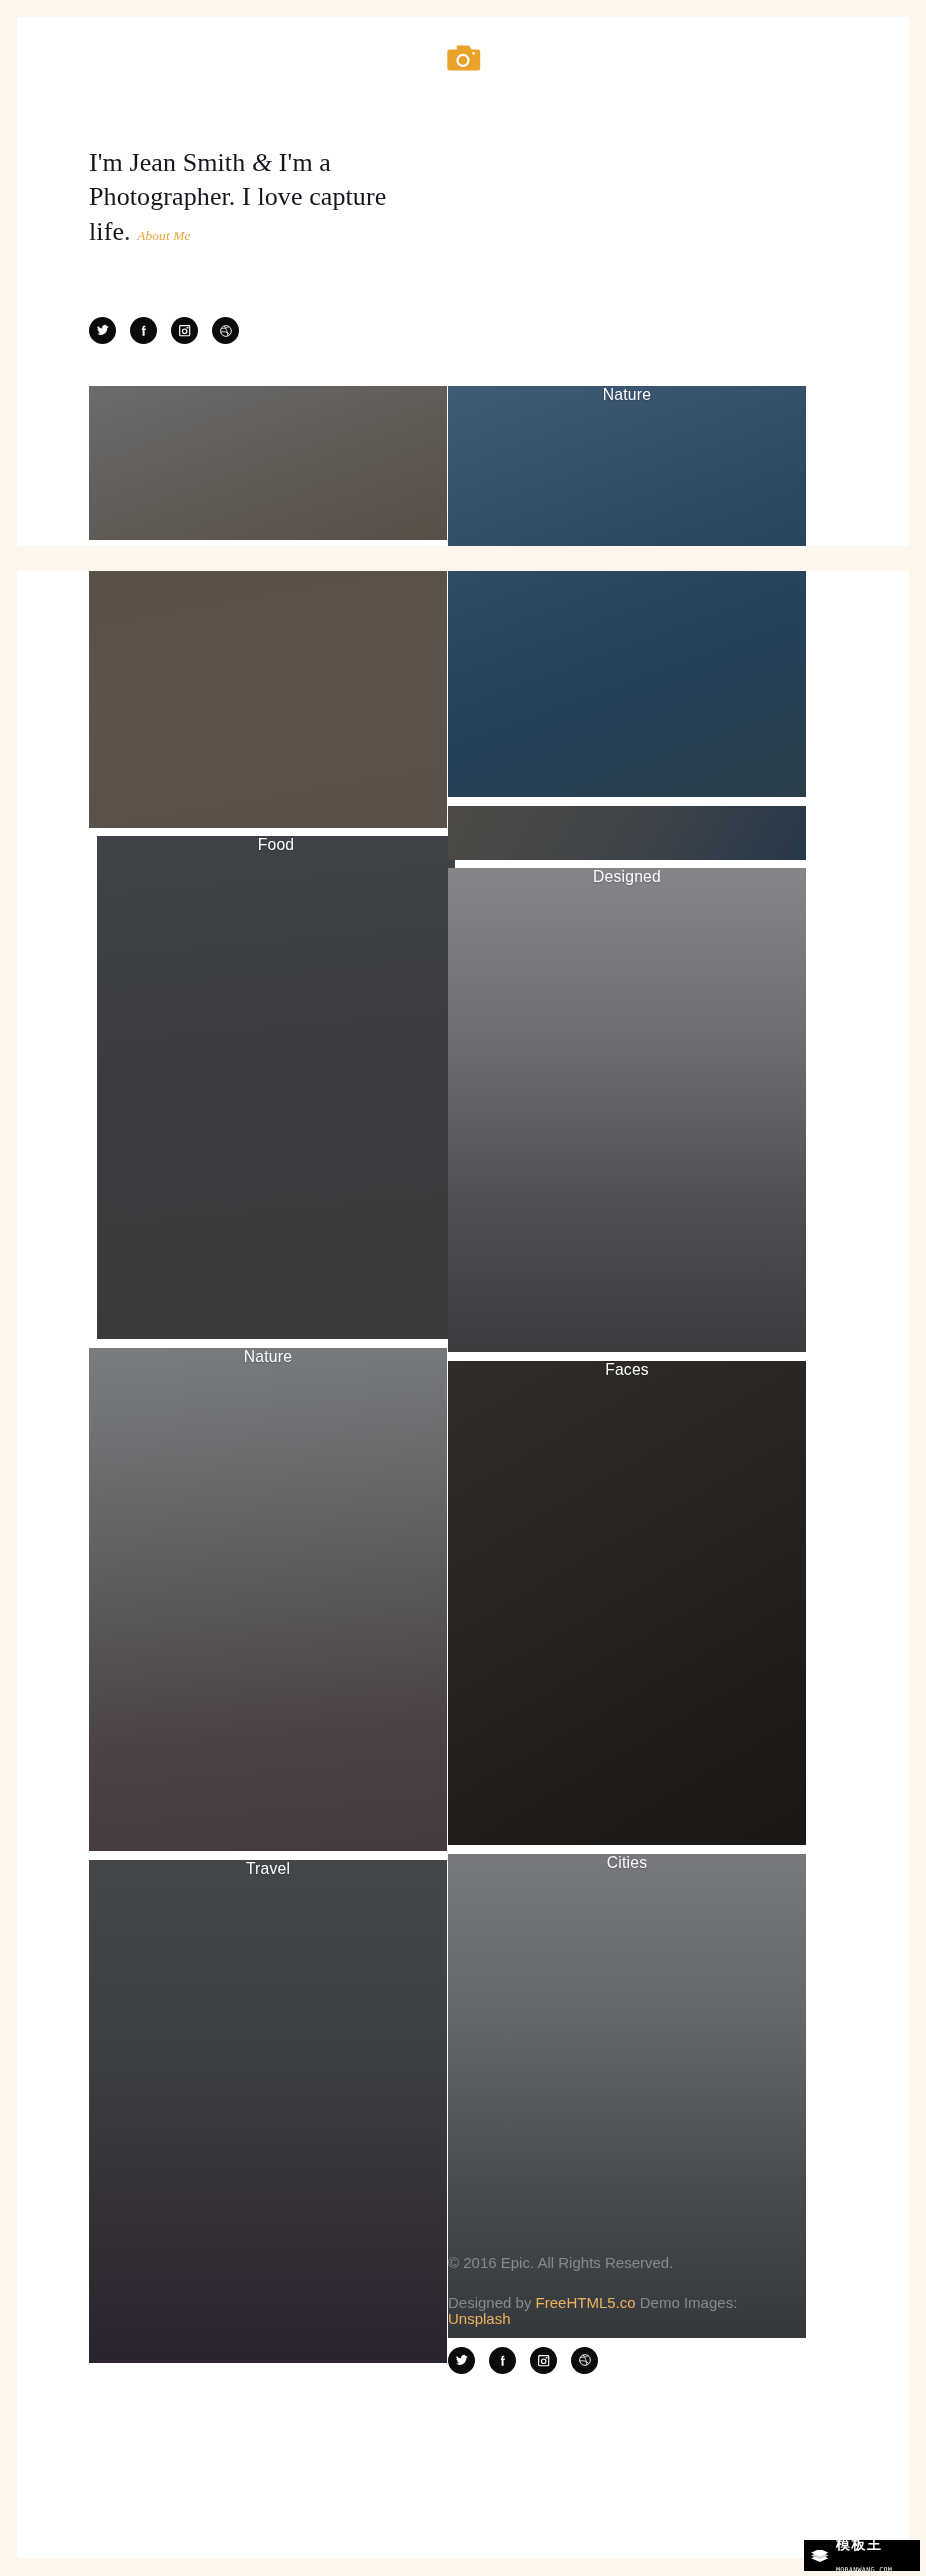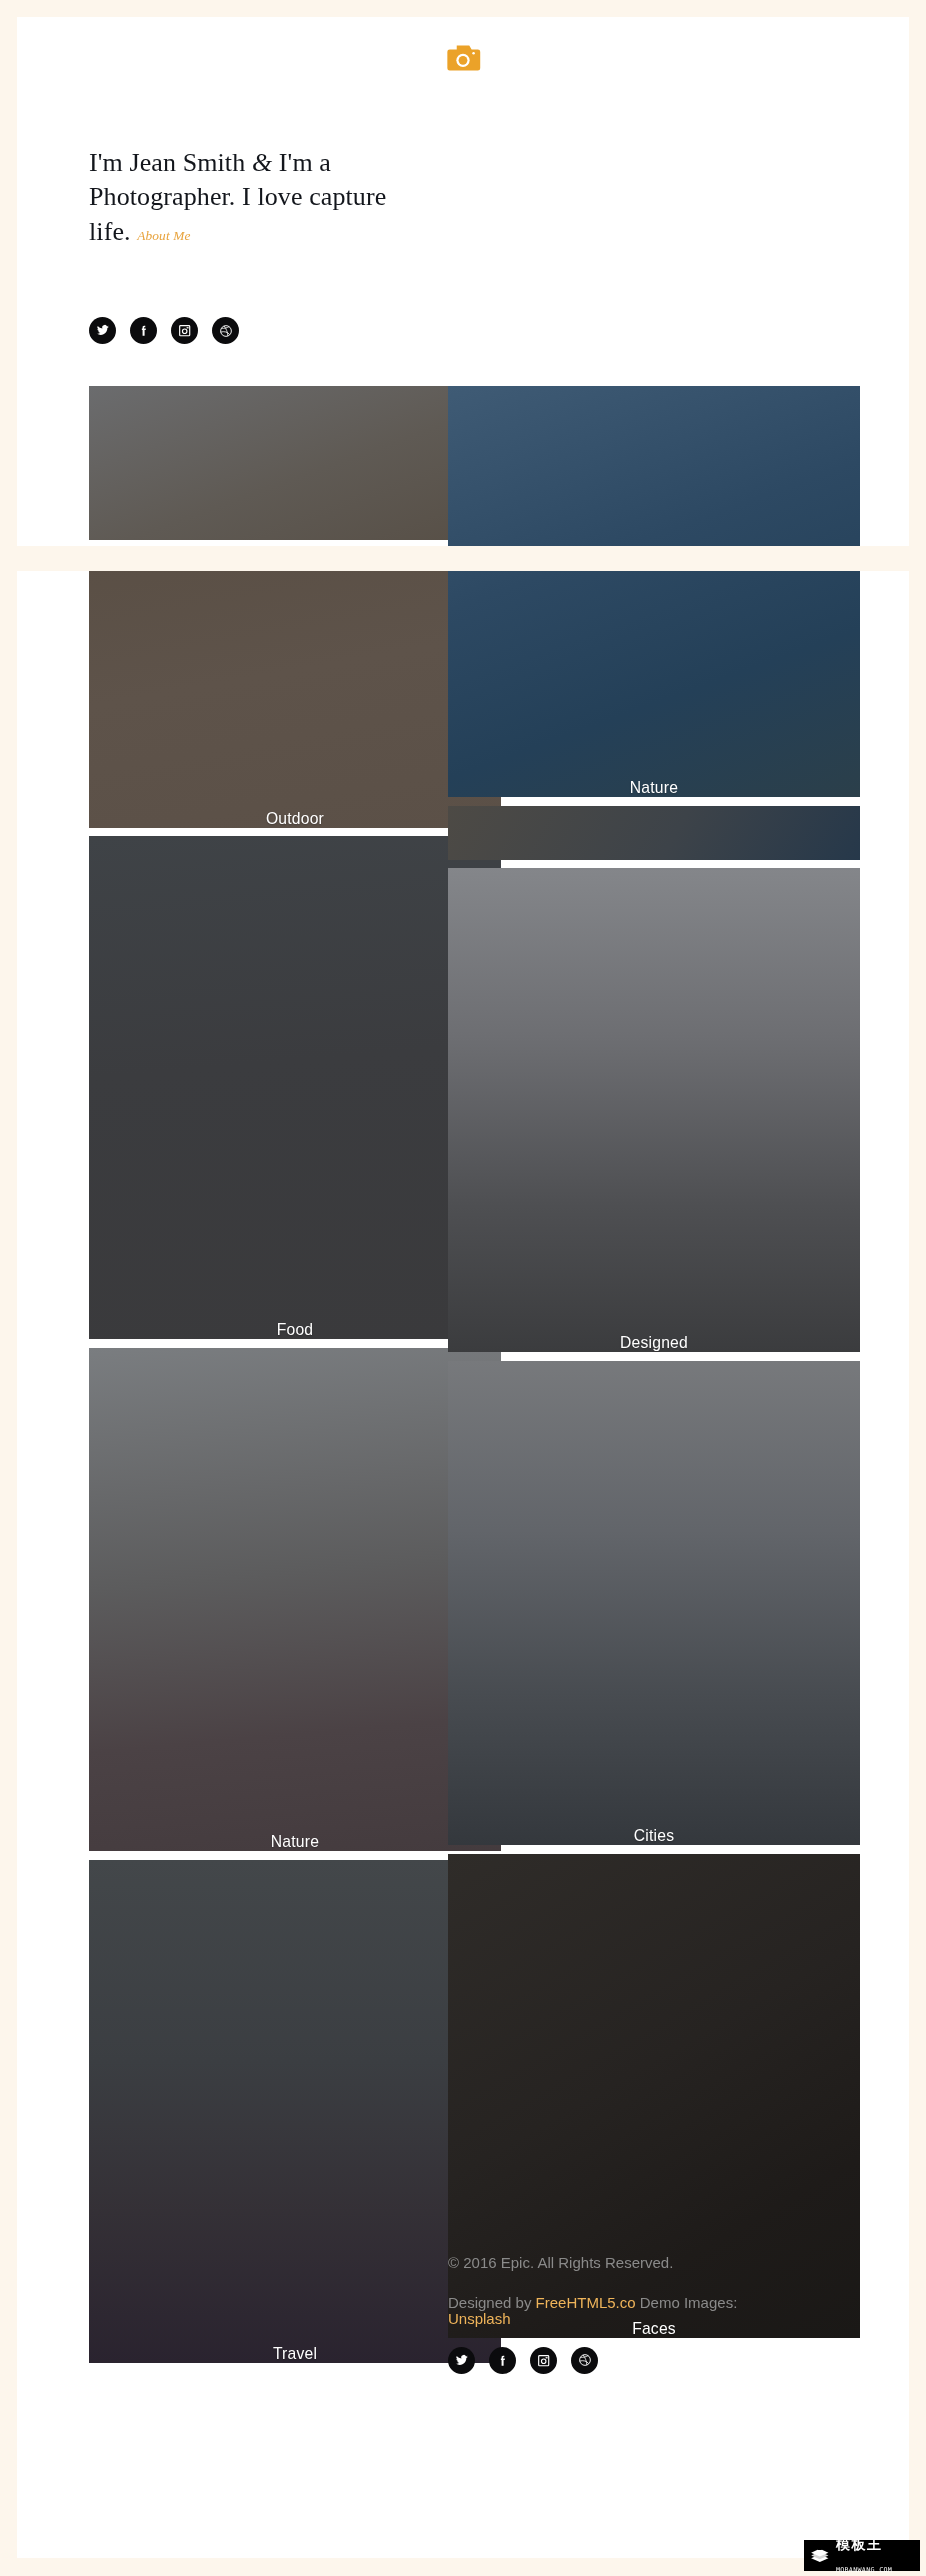--- a/index.html
+++ b/index.html
@@ -116,23 +116,23 @@
   }
   .col {
     position: absolute;
     width: 351px;
   }
   .col-left  { left: 0; }
   .col-right { left: 359px; }
 
   .tile {
     position: relative;
-    width: 412px;
+    width: 358px;
     display: flex;
-    align-items: flex-end;
+    align-items: flex-start;
     justify-content: center;
     margin-bottom: 8.7px;
     cursor: pointer;
     overflow: hidden;
   }
   .tile .label {
     position: relative;
     color: #ffffff;
     font-size: 15.7px;
     font-weight: 400;
@@ -254,43 +254,43 @@
       </span>
     </a>
   </div>
 
   <div class="gallery">
     <div class="col col-left">
         <div class="tile" style="height: 154px; background: linear-gradient(160deg, rgb(107, 108, 110) 0%, rgb(95, 90, 84) 55%, rgb(87, 79, 70) 100%);"></div>
         <div class="tile" style="height: 279px; background: linear-gradient(170deg, rgb(90, 79, 69) 0%, rgb(94, 83, 74) 45%, rgb(91, 80, 71) 100%);">
           <span class="label">Outdoor</span>
         </div>
-        <div class="tile" style="height: 503px; background: linear-gradient(175deg, rgb(63, 67, 71) 0%, rgb(59, 60, 63) 45%, rgb(58, 58, 60) 100%);">
+        <div class="tile" style="height: 503px; background: linear-gradient(175deg, rgb(63, 67, 71) 0%, rgb(59, 60, 63) 45%, rgb(58, 58, 60) 100%); margin-left: 8px;">
           <span class="label">Food</span>
         </div>
         <div class="tile" style="height: 503px; background: linear-gradient(175deg, rgb(122, 125, 128) 0%, rgb(92, 92, 93) 45%, rgb(75, 66, 69) 75%, rgb(68, 59, 62) 100%);">
           <span class="label">Nature</span>
         </div>
         <div class="tile" style="height: 503px; background: linear-gradient(rgb(67, 71, 74) 0%, rgb(59, 62, 66) 40%, rgb(52, 48, 54) 70%, rgb(42, 35, 47) 100%);">
           <span class="label">Travel</span>
         </div>
       </div>
     <div class="col col-right">
         <div class="tile" style="height: 411px; background: linear-gradient(160deg, rgb(63, 91, 117) 0%, rgb(45, 73, 99) 40%, rgb(36, 64, 88) 70%, rgb(43, 63, 74) 100%);">
           <span class="label">Nature</span>
         </div>
         <div class="tile" style="height: 54px; background: linear-gradient(120deg, rgb(77, 74, 69) 0%, rgb(61, 67, 73) 55%, rgb(38, 56, 74) 100%);"></div>
         <div class="tile" style="height: 484px; background: linear-gradient(rgb(132, 134, 138) 0%, rgb(109, 110, 114) 35%, rgb(78, 79, 82) 70%, rgb(59, 60, 62) 100%);">
           <span class="label">Designed</span>
         </div>
+        <div class="tile" style="height: 484px; background: linear-gradient(150deg, rgb(47, 44, 41) 0%, rgb(38, 35, 33) 45%, rgb(30, 27, 25) 75%, rgb(26, 24, 22) 100%);">
+          <span class="label">Faces</span>
+        </div>
         <div class="tile" style="height: 484px; background: linear-gradient(rgb(119, 121, 124) 0%, rgb(98, 101, 106) 35%, rgb(71, 75, 80) 70%, rgb(52, 56, 61) 100%);">
           <span class="label">Cities</span>
-        </div>
-        <div class="tile" style="height: 484px; background: linear-gradient(150deg, rgb(47, 44, 41) 0%, rgb(38, 35, 33) 45%, rgb(30, 27, 25) 75%, rgb(26, 24, 22) 100%);">
-          <span class="label">Faces</span>
         </div>
       </div>
   </div>
 
   <div class="seam"></div>
 
   <div class="footer">
     <p>© 2016 Epic. All Rights Reserved.</p>
     <p><span>Designed by </span><a href="#">FreeHTML5.co</a><span> Demo Images: </span><a href="#">Unsplash</a></p>
 

